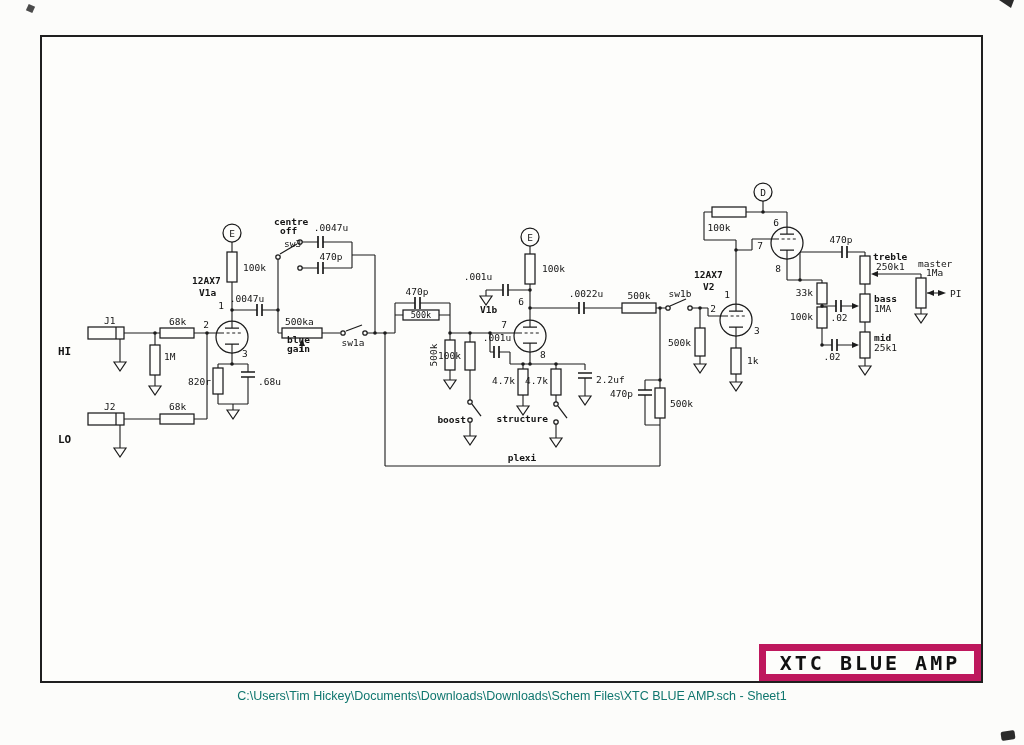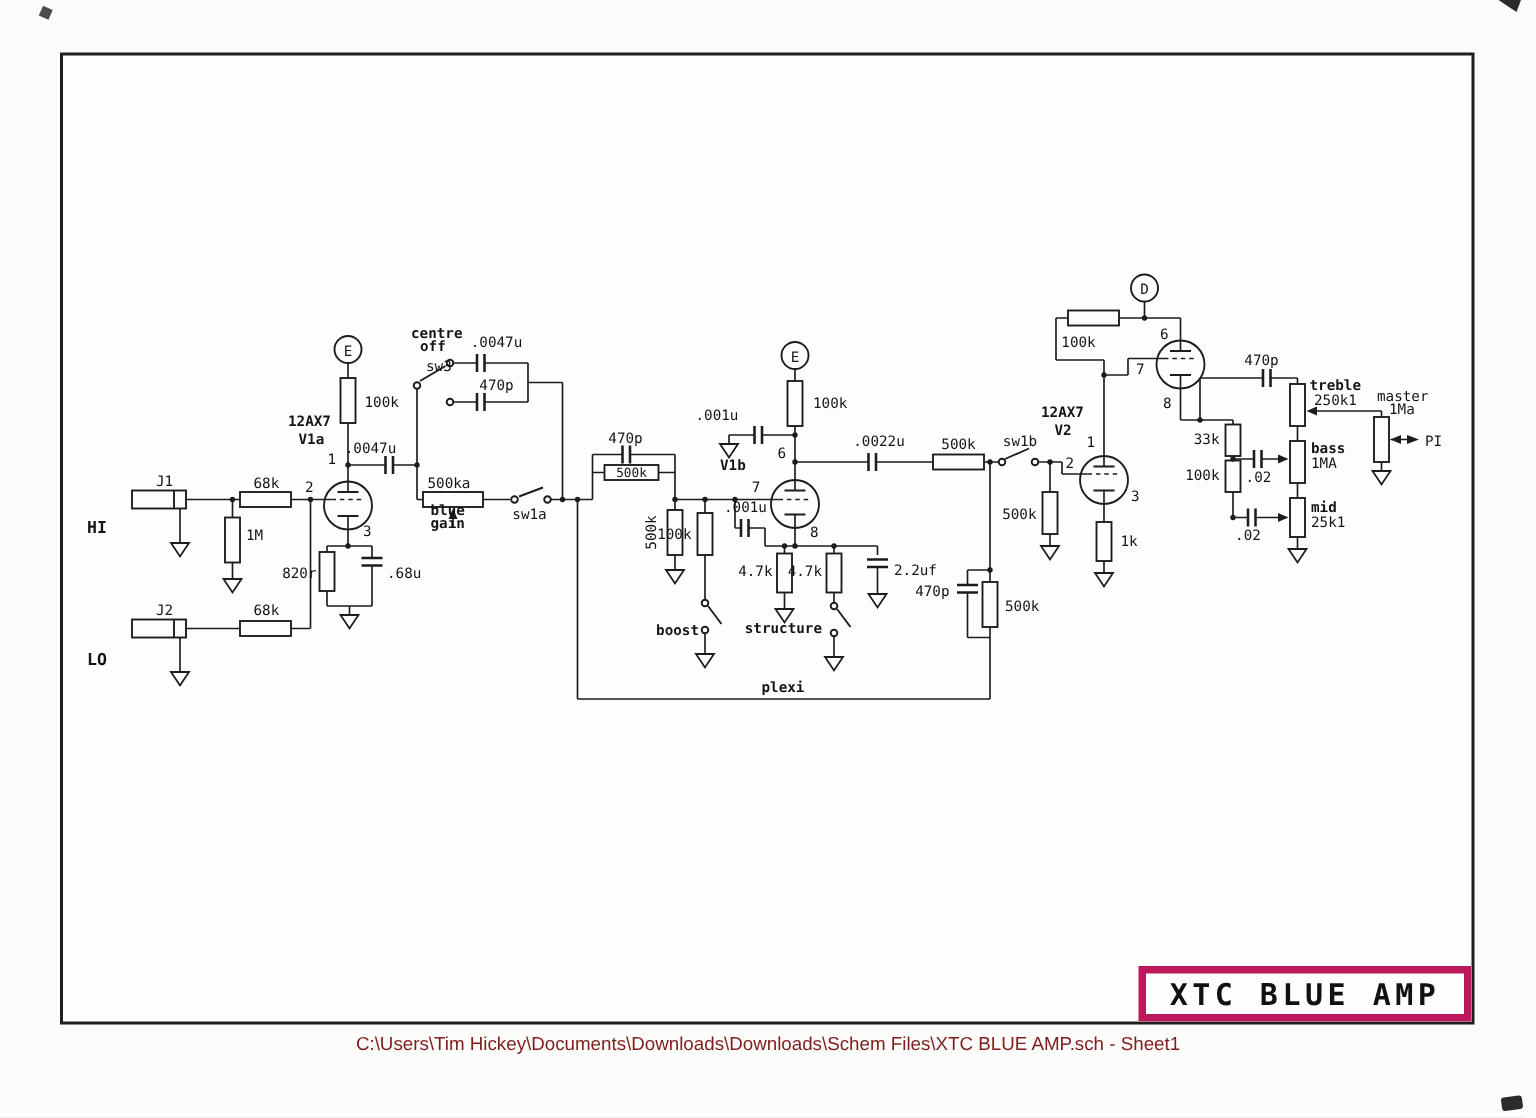--- a/index.html
+++ b/index.html
@@ -12,25 +12,25 @@
   .art .c{stroke:#1c1c1c;stroke-width:1.25;fill:none;}
   .art .cap{stroke:#1c1c1c;stroke-width:1.7;fill:none;}
   .art .dash{stroke:#1c1c1c;stroke-width:1.1;fill:none;stroke-dasharray:3 2.6;}
   .art .dot{fill:#1c1c1c;stroke:none;}
   .art .arrow{fill:#1c1c1c;stroke:none;}
   .art text{font-family:"DejaVu Sans Mono",monospace;font-size:9.5px;fill:#141414;}
   .art text.b{font-weight:bold;}
   .art text.s11{font-size:11px;font-weight:bold;}
   .art text.inbox{font-size:8.5px;}
   .title-block{position:absolute;left:759px;top:644px;width:222px;height:37px;
-      border:5px solid #be185d;box-sizing:border-box;display:flex;align-items:center;
+      border:7px solid #be185d;box-sizing:border-box;display:flex;align-items:center;
       justify-content:center;font-family:"DejaVu Sans Mono",monospace;
       font-size:20px;font-weight:bold;letter-spacing:3px;color:#111;background:#fdfdfb;}
   .caption{position:absolute;left:0;top:689px;width:1024px;text-align:center;
-      font-family:"Liberation Sans",sans-serif;font-size:12.5px;color:#7f1d1d;}
+      font-family:"Liberation Sans",sans-serif;font-size:12.5px;color:#0f766e;}
   .mark{position:absolute;background:#2b2b2b;}
   .mark.tl{left:27px;top:5px;width:7px;height:7px;transform:rotate(24deg);opacity:.85;}
   .mark.tr{left:999px;top:0;width:15px;height:8px;clip-path:polygon(0 0,100% 0,80% 100%);}
   .mark.br{left:1001px;top:731px;width:14px;height:9px;border-radius:2px;transform:rotate(-8deg);}
 </style>
 </head>
 <body>
 
 <div class="page">
 

